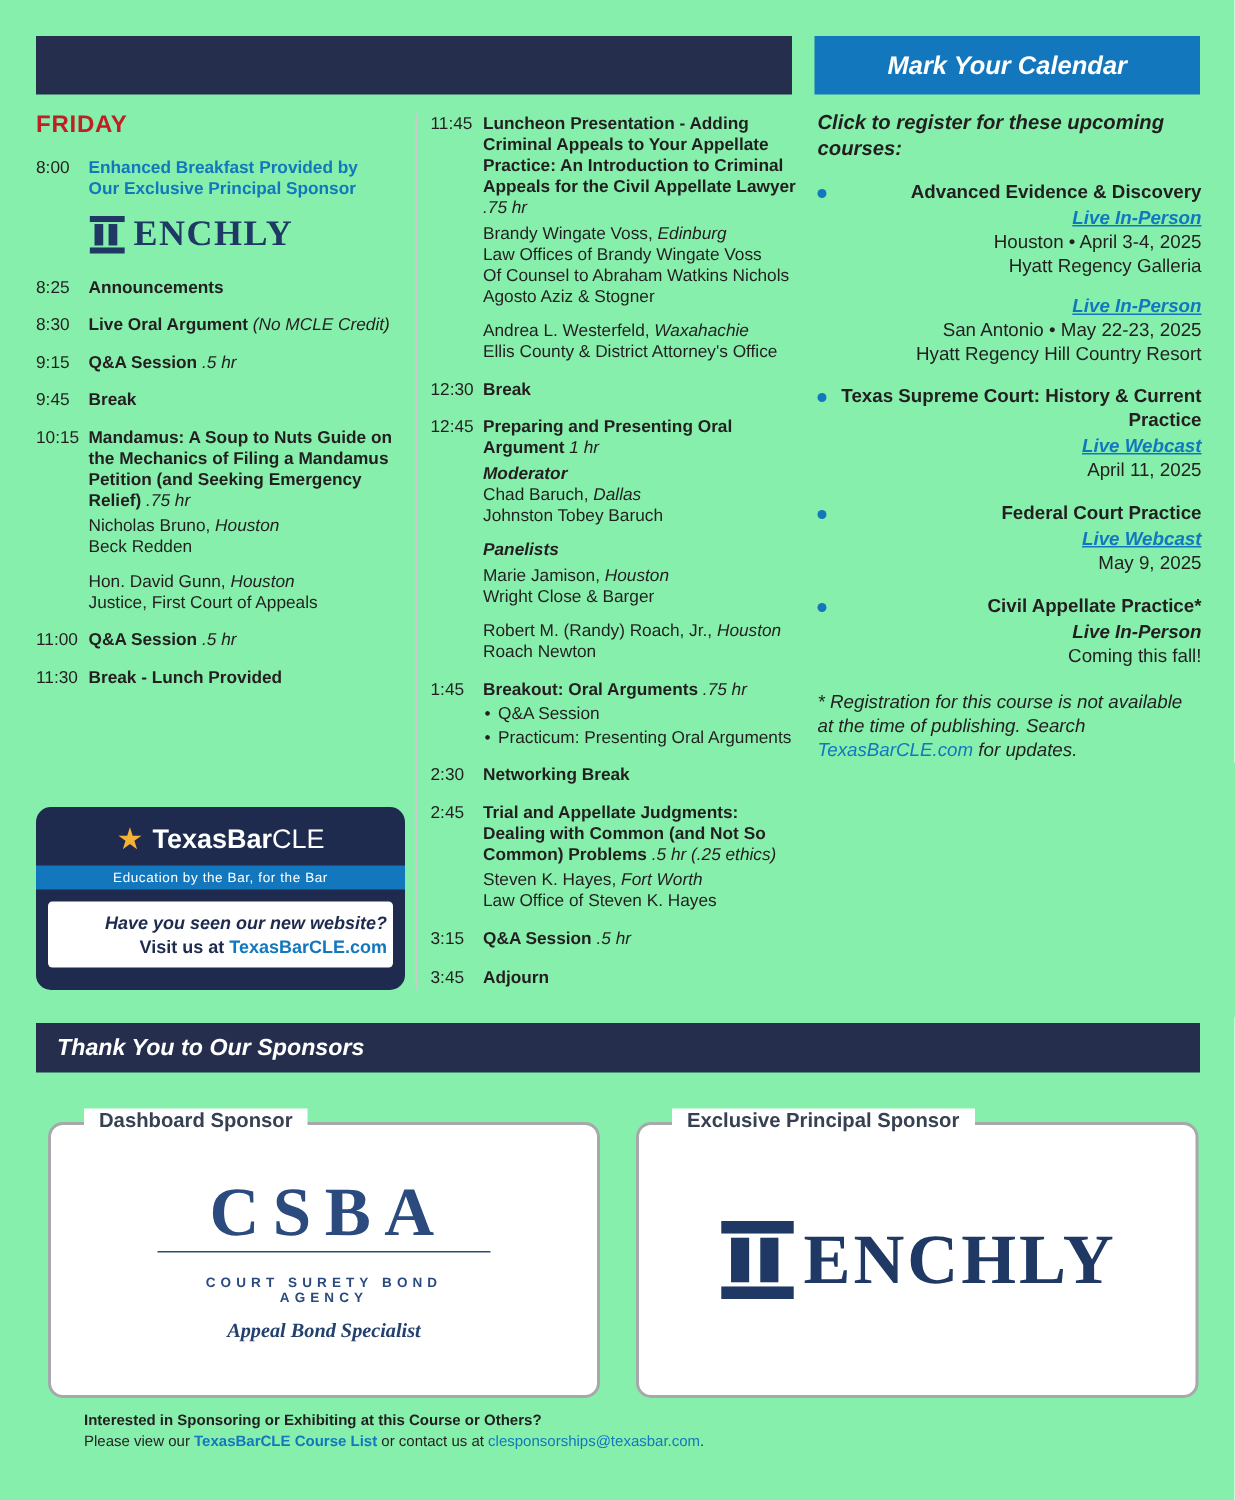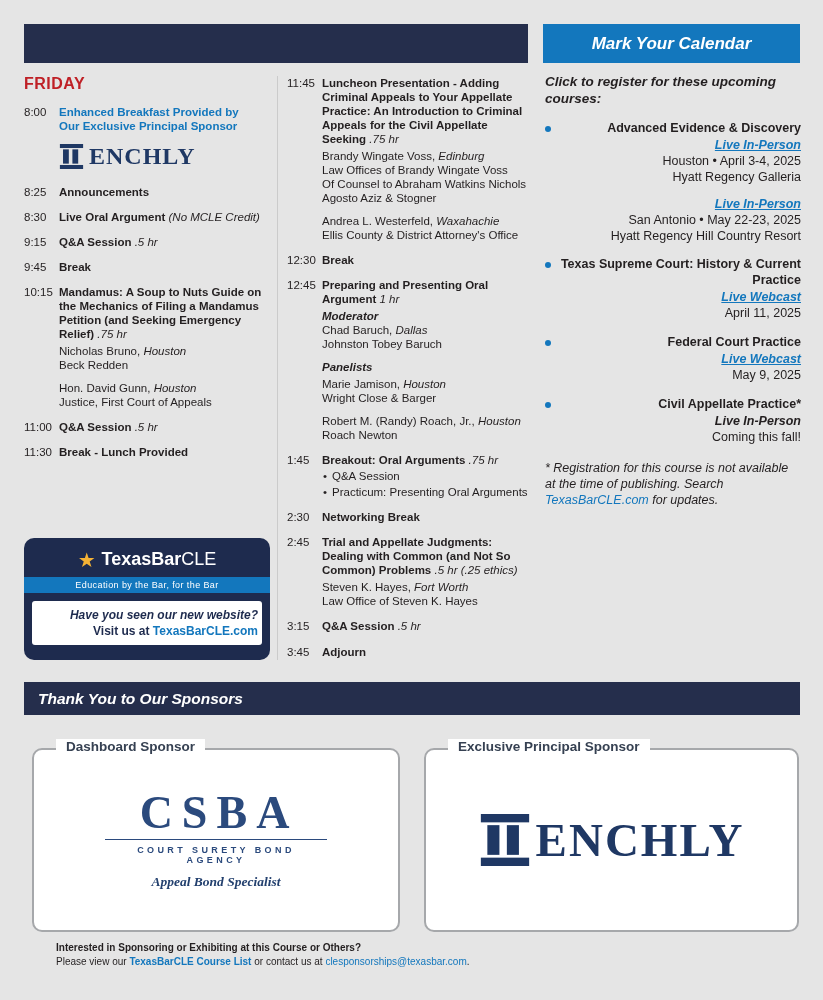--- a/index.html
+++ b/index.html
@@ -1,18 +1,18 @@
 <!DOCTYPE html>
 <html><head>
 <meta charset="utf-8">
 <style>
   * { margin:0; padding:0; box-sizing:border-box; }
   html,body { background:#ffffff; }
   body { width:823px; height:1000px; font-family:"Liberation Sans",sans-serif; color:#231f20; position:relative; }
-  .page { position:absolute; inset:0; background:#e5e5e5; overflow:hidden; }
+  .page { position:absolute; inset:0; background:#86efac; overflow:hidden; }
 
   
   .topbar-left { position:absolute; left:24px; top:24px; width:504px; height:39px; background:#252e4c; }
   .topbar-right { position:absolute; left:543px; top:24px; width:257px; height:39px; background:#1377bd;
                   color:#fff; display:flex; align-items:center; justify-content:center;
                   font-style:italic; font-weight:bold; font-size:17px; }
 
   
   .col-left  { position:absolute; left:24px;  top:74px; width:249px; font-size:11.5px; line-height:1.22; }
   .col-mid   { position:absolute; left:287px; top:76px; width:244px; font-size:11.5px; line-height:1.22; }
@@ -79,21 +79,21 @@
   .sp-box { position:absolute; border:2px solid #a6a8ab; border-radius:10px; background:#fff; }
   .sp-box .legend { position:absolute; top:-11px; left:22px; background:#fff; padding:0 10px;
                     font-weight:bold; font-size:13.5px; color:#364152; }
   .sp-box.dash { left:32px;  top:748px; width:368px; height:184px; }
   .sp-box.prin { left:424px; top:748px; width:375px; height:184px; }
   .sp-content { position:absolute; inset:0; display:flex; align-items:center; justify-content:center; }
 
   .csba { color:#2b4a7d; text-align:center; width:222px; }
   .csba .big { font-family:"Liberation Serif",serif; font-size:46px; line-height:1; letter-spacing:9px;
                font-weight:600; padding-left:6px; }
-  .csba .band { border-top:1.5px solid #2b4a7d; margin-top:3px; padding-top:5px; font-size:9px;
+  .csba .band { border-top:1.5px solid #2b4a7d; margin-top:3px; padding-top:15px; font-size:9px;
                 letter-spacing:3.4px; font-weight:600; }
   .csba .tagline { margin-top:9px; font-family:"Liberation Serif",serif; font-style:italic; font-weight:bold;
                    font-size:13.5px; color:#23406e; }
 
   
   .footer { position:absolute; left:56px; top:941px; font-size:10px; line-height:1.35; }
   .footer .l1 { font-weight:bold; }
   .footer .blue-b { color:#1377bd; font-weight:bold; cursor:pointer; text-decoration:none; }
   .footer .blue-l { color:#1377bd; cursor:pointer; text-decoration:none; }
 </style>
@@ -202,21 +202,21 @@
       </div>
     </div>
   </div>
 
   <div class="col-mid">
 
     <div class="entry" style="margin-top:0">
       <div class="time">11:45</div>
       <div class="body">
         <p>
-          <span class="b">Luncheon Presentation - Adding Criminal Appeals to Your Appellate Practice: An Introduction to Criminal Appeals for the Civil Appellate Seeking</span>
+          <span class="b">Luncheon Presentation - Adding Criminal Appeals to Your Appellate Practice: An Introduction to Criminal Appeals for the Civil Appellate Lawyer</span>
           <span class="i">.75 hr</span>
         </p>
         <p>
           <span>Brandy Wingate Voss,</span>
           <span class="i">Edinburg</span><br>
           <span>Law Offices of Brandy Wingate Voss</span><br>
           <span>Of Counsel to Abraham Watkins Nichols Agosto Aziz &amp; Stogner</span>
         </p>
         <p class="gap">
           <span>Andrea L. Westerfeld,</span>

